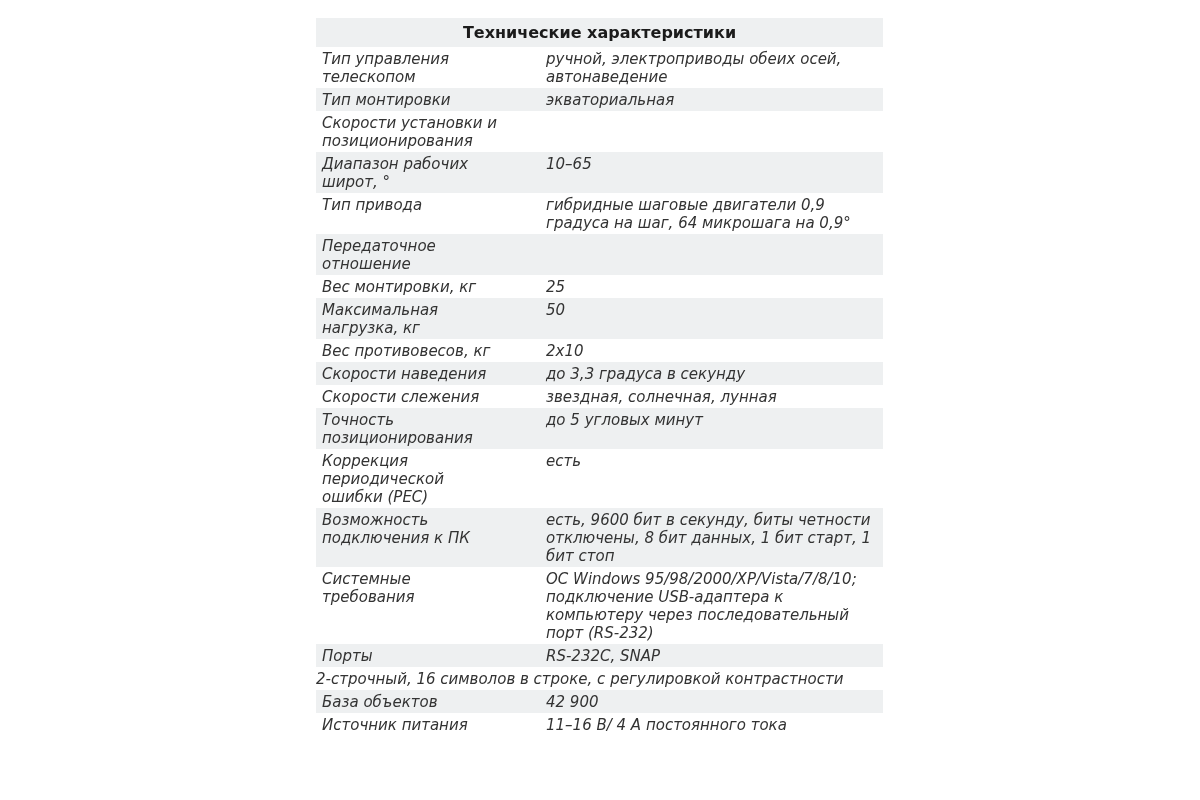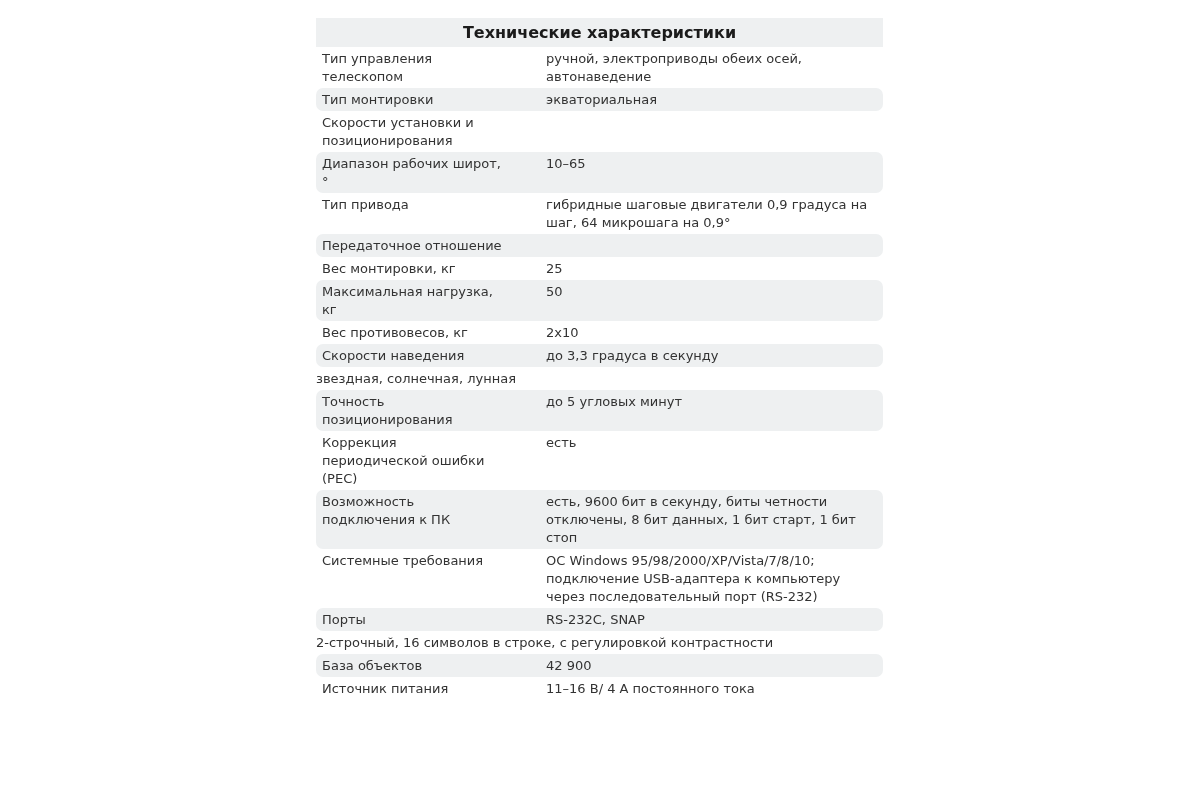--- a/index.html
+++ b/index.html
@@ -30,27 +30,27 @@
     line-height: 18px;
     text-align: center;
     padding: 6px 0 5px 0;
   }
   .row {
     display: flex;
     background: var(--row);
   }
   .row.alt {
     background: var(--row-alt);
-    border-radius: 7px;
   }
   .cell {
-    font-size: 13px;
+    font-size: 15px;
     line-height: 18px;
     padding-top: 3px;
     padding-bottom: 2px;
+    font-style: italic;
   }
   .cell.label {
     width: 182px;
     flex: none;
     padding-left: 6px;
     padding-right: 42px;
   }
   .cell.value {
     flex: 1 1 auto;
     padding-right: 8px;
@@ -94,20 +94,21 @@
       </div>
       <div class="row">
         <div class="cell label">Вес противовесов, кг</div>
         <div class="cell value">2x10</div>
       </div>
       <div class="row alt">
         <div class="cell label">Скорости наведения</div>
         <div class="cell value">до 3,3 градуса в секунду</div>
       </div>
       <div class="row">
+        <div class="cell label">Скорости слежения</div>
         <div class="cell value">звездная, солнечная, лунная</div>
       </div>
       <div class="row alt">
         <div class="cell label">Точность позиционирования</div>
         <div class="cell value">до 5 угловых минут</div>
       </div>
       <div class="row">
         <div class="cell label">Коррекция периодической ошибки (PEC)</div>
         <div class="cell value">есть</div>
       </div>

